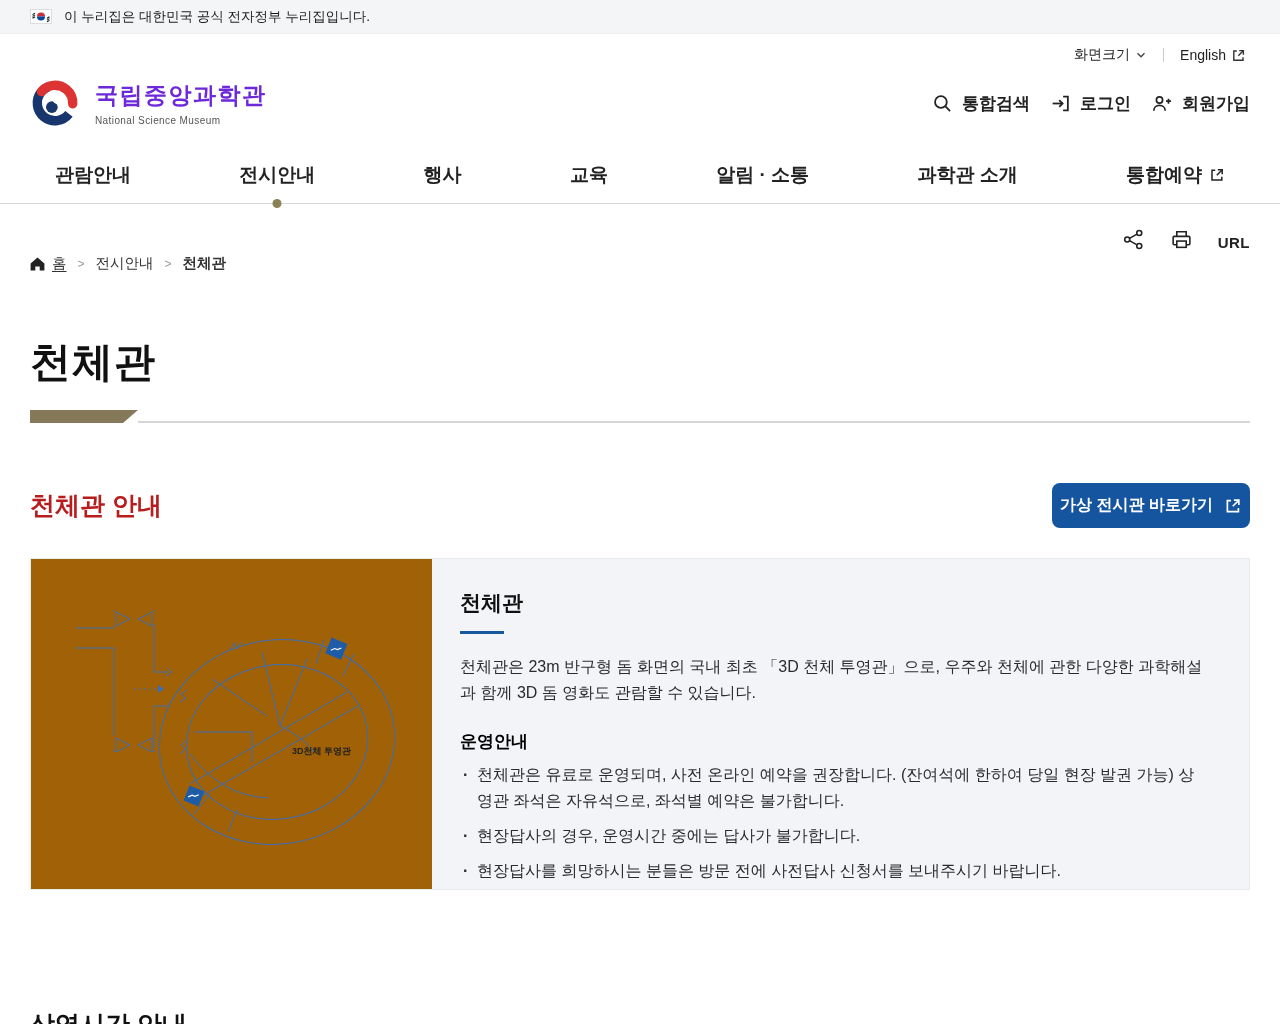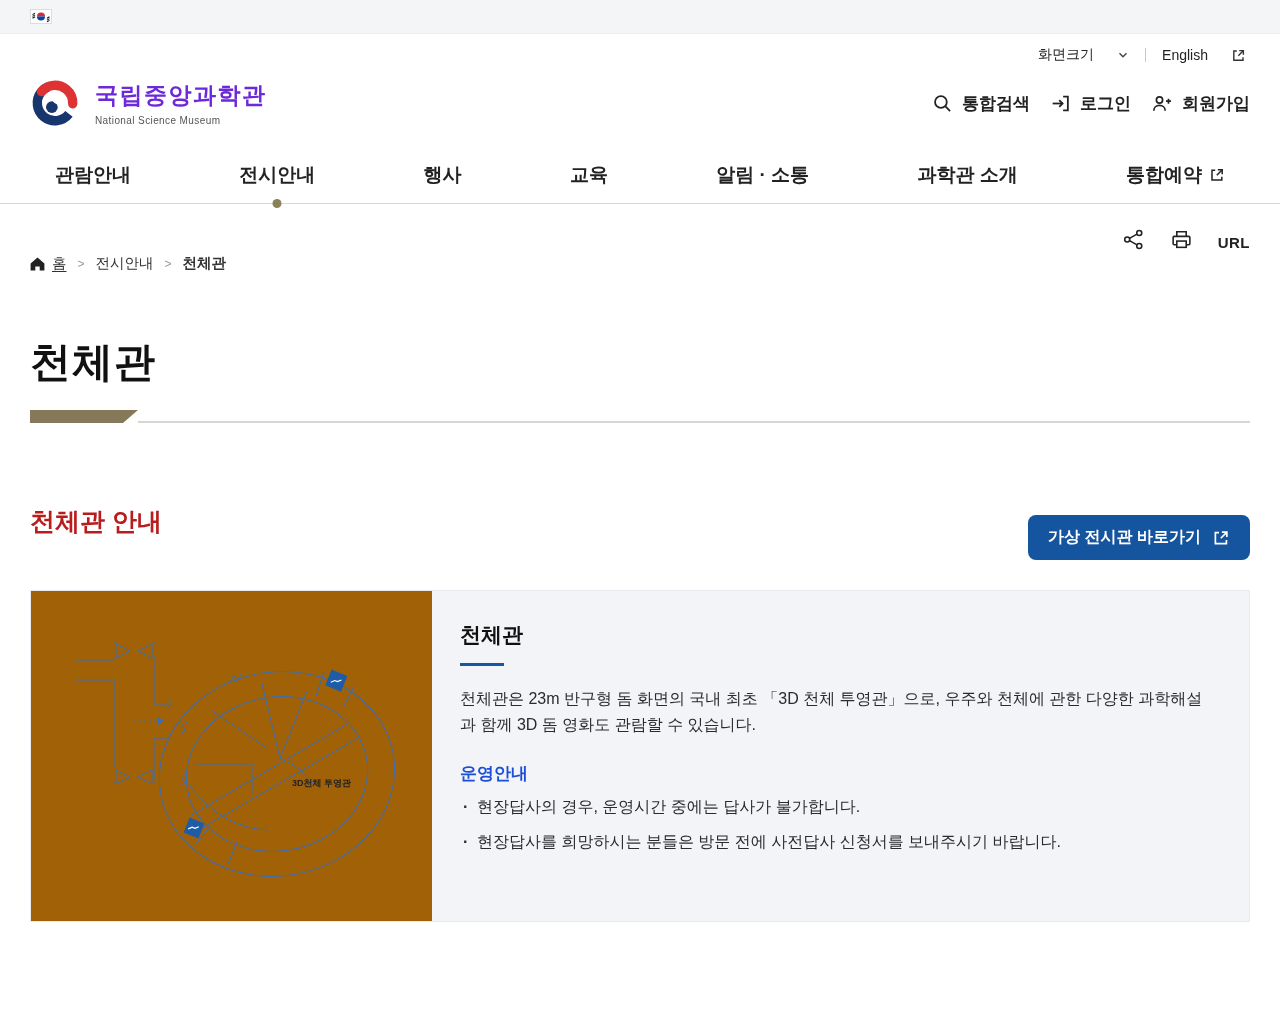--- a/index.html
+++ b/index.html
@@ -7,21 +7,21 @@
   body {
     width:1280px; height:1024px; overflow:hidden; background:#fff; color:#222;
     font-family:"Liberation Sans","DejaVu Sans",sans-serif;
   }
   
   .gov-banner { height:34px; background:#f4f5f6; border-bottom:1px solid #ececee;
     display:flex; align-items:center; gap:12px; padding:0 30px; font-size:13.5px; color:#1a1a1a; }
   
   .utility { display:flex; justify-content:flex-end; align-items:center; gap:16px;
     padding:10px 34px 0; height:32px; font-size:14px; color:#222; }
-  .u-item { display:flex; align-items:center; gap:23px; cursor:pointer;justify-content:flex-end; }
+  .u-item { display:flex; align-items:center; gap:5px; cursor:pointer;justify-content:flex-end; }
   .u-divider { width:1px; height:14px; background:#c9c9c9; }
   
   .header { display:flex; justify-content:space-between; align-items:center; padding:6px 30px 12px; height:80px; }
   .logo { display:flex; align-items:center; gap:15px; cursor:pointer; }
   .logo-kr { font-size:23px; font-weight:bold; color:#6d28d9; letter-spacing:1.5px; }
   .logo-en { font-size:10px; color:#555; margin-top:4px; letter-spacing:.4px; }
   .header-actions { display:flex; align-items:center; gap:20px; }
   .h-action { display:flex; align-items:center; gap:9px; font-size:17px; font-weight:600; cursor:pointer; }
   
   .gnb { border-bottom:1px solid #d8d8d8; }
@@ -44,31 +44,31 @@
   
   .title-wrap { margin:62px 30px 0; }
   .page-title { margin:0; font-size:41px; font-weight:800; color:#111; letter-spacing:1px; }
   .title-accent { display:flex; align-items:flex-end; margin-top:20px; }
   .accent-bar { width:108px; height:13px; background:#85795a;
     clip-path:polygon(0 0,100% 0,calc(100% - 15px) 100%,0 100%); }
   .accent-line { flex:1; height:2px; background:#d6d6d6; }
   
   .section-row { margin:60px 30px 0; display:flex; justify-content:space-between; align-items:center; }
   .section-title { margin:0; font-size:25px; font-weight:800; color:#b91c1c; }
-  .primary-btn { display:flex; align-items:center; gap:11px; height:45px; padding:0 20px;
+  .primary-btn { display:flex; align-items:center; gap:11px; height:45px; padding:0 8px;
     background:#15549e; color:#fff; border:none; border-radius:8px;
-    font-size:16px; font-weight:bold; font-family:inherit; cursor:pointer;margin-top:32px; }
+    font-size:16px; font-weight:bold; font-family:inherit; cursor:pointer; }
   
   .card { margin:30px 30px 0; height:332px; display:flex; border:1px solid #e6e9ed; background:#fff; }
   .card-map { width:401px; display:flex; align-items:center; justify-content:center; background:#a16207;text-decoration:underline; }
   .card-body { flex:1; background:#f2f4f8; padding:30px 40px 0 28px; }
   .card-heading { margin:0; font-size:21px; font-weight:800; color:#111; }
   .card-underline { width:44px; height:3px; background:#17579e; margin-top:14px; }
   .card-desc { margin:20px 0 0; max-width:755px; font-size:16px; line-height:1.62; color:#2b2b2b; }
-  .op-title { margin:24px 0 0; font-size:17px; font-weight:800; color:#1d4ed8; }
+  .op-title { margin:24px 0 0; font-size:17px; font-weight:800; color:#000000; }
   .op-list { list-style:none; margin:8px 0 0; padding:0; font-size:16px; color:#2b2b2b; }
   .op-list li { position:relative; padding-left:17px; line-height:1.63; margin-top:9px; }
   .op-list li::before { content:"·"; position:absolute; left:3px; top:0; font-weight:bold; }
   
   .next-section { margin:118px 30px 0; font-size:25px; font-weight:800; color:#111; }
   svg { display:block; }
 </style>
 </head>
 <body>
 
@@ -87,20 +87,21 @@
     <svg width="22" height="15" viewBox="0 0 22 15">
       <rect x="0.5" y="0.5" width="21" height="14" fill="#fff" stroke="#ddd"></rect>
       <path d="M7 7.5a4 4 0 0 1 8 0z" fill="#cd2e3a"></path>
       <path d="M15 7.5a4 4 0 0 1-8 0z" fill="#0047a0"></path>
       <g stroke="#111" stroke-width="1.1">
         <path d="M2.5 4.6 5 3.1M2.5 6.4 5 4.9M2.5 8.2 5 6.7" transform="translate(0,1)"></path>
         <path d="M17 11.9l2.5-1.5M17 10.1l2.5-1.5M17 8.3l2.5-1.5" transform="translate(0,1)"></path>
       </g>
     </svg>
   </span>
+  <span>이 누리집은 대한민국 공식 전자정부 누리집입니다.</span>
 </div>
 
 <div class="utility">
   <span class="u-item">
     <span>화면크기</span>
     <span>
       <svg width="12" height="12" viewBox="0 0 12 12">
           <path d="M2.5 4.2 6 7.7l3.5-3.5" fill="none" stroke="#444" stroke-width="1.4"></path>
         </svg>
     </span>
@@ -296,19 +297,20 @@
       </g>
       <text x="230" y="170" font-size="9" font-weight="bold" fill="#222">3D천체 투영관</text>
     </svg>
   </div>
   <div class="card-body">
     <h3 class="card-heading">천체관</h3>
     <div class="card-underline"></div>
     <p class="card-desc">천체관은 23m 반구형 돔 화면의 국내 최초 「3D 천체 투영관」으로, 우주와 천체에 관한 다양한 과학해설과 함께 3D 돔 영화도 관람할 수 있습니다.</p>
     <h4 class="op-title">운영안내</h4>
     <ul class="op-list">
+      <li>천체관은 유료로 운영되며, 사전 온라인 예약을 권장합니다. (잔여석에 한하여 당일 현장 발권 가능) 상영관 좌석은 자유석으로, 좌석별 예약은 불가합니다.</li>
       <li>현장답사의 경우, 운영시간 중에는 답사가 불가합니다.</li>
       <li>현장답사를 희망하시는 분들은 방문 전에 사전답사 신청서를 보내주시기 바랍니다.</li>
     </ul>
   </div>
 </div>
 
 <h2 class="next-section">상영시간 안내</h2>
 
 </body></html>

